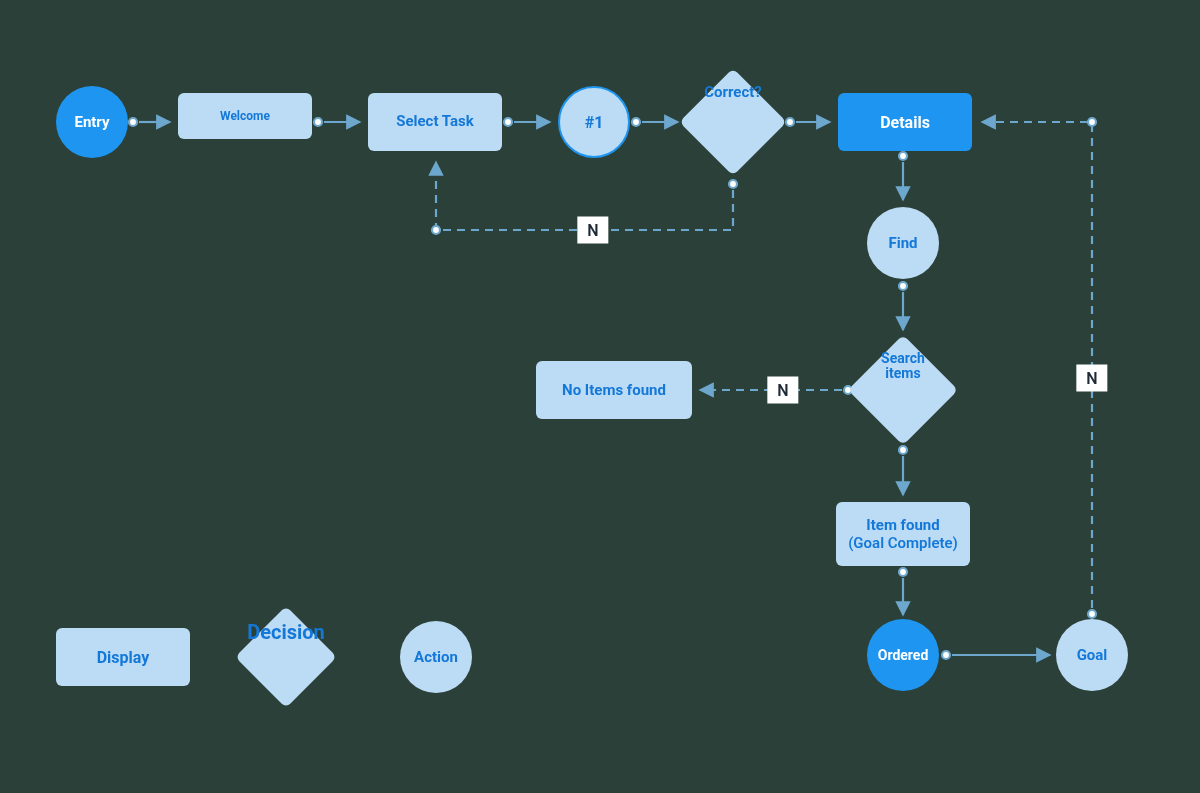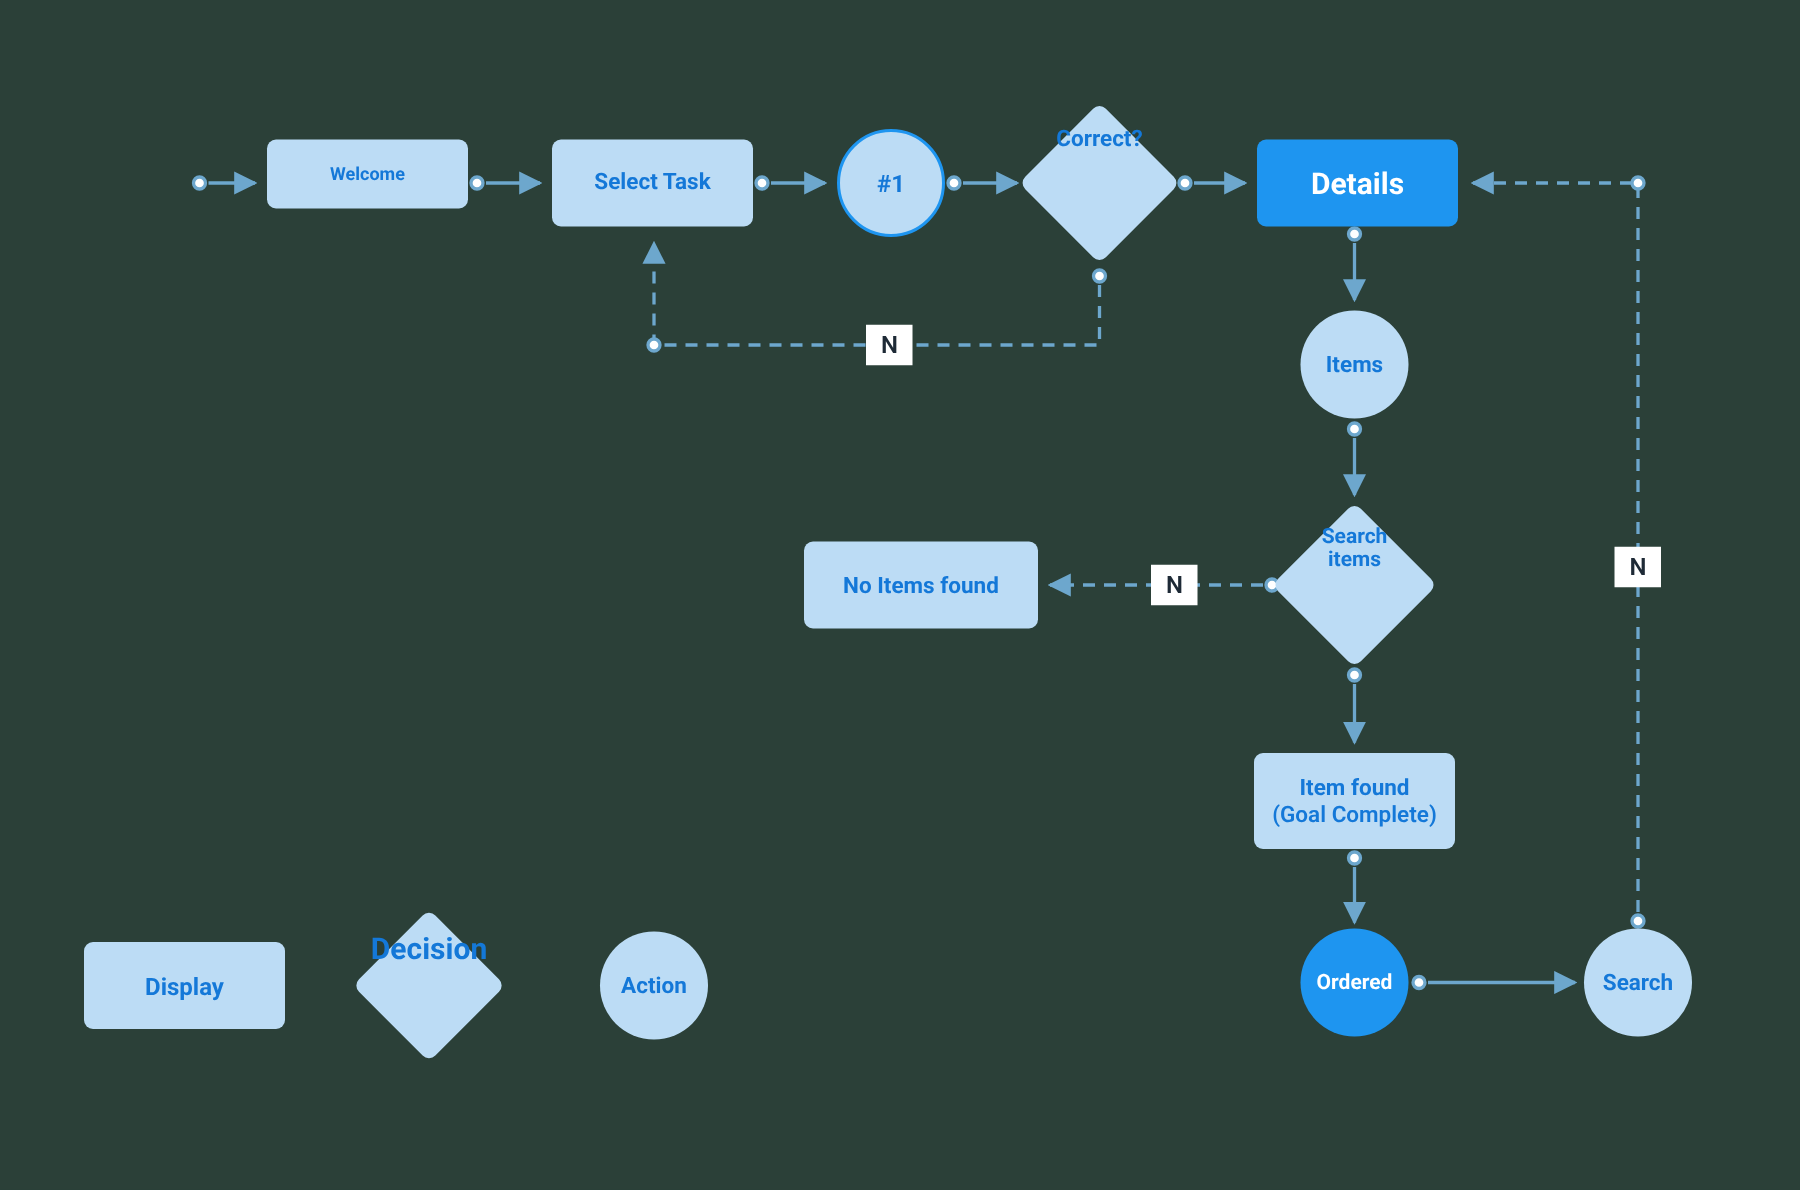--- a/index.html
+++ b/index.html
@@ -98,46 +98,49 @@
 
       <circle cx="946" cy="655" r="4" fill="#fff" stroke="#6da7cd"></circle>
       <line x1="952" y1="655" x2="1050" y2="655" marker-end="url(#arrow)"></line>
 
       <circle cx="1092" cy="614" r="4" fill="#fff" stroke="#6da7cd"></circle>
       <path d="M 1092 608 L 1092 122 L 982 122" stroke-dasharray="8 6" marker-end="url(#arrow)"></path>
       <circle cx="1092" cy="122" r="4" fill="#fff" stroke="#6da7cd"></circle>
     </g>
   </svg>
 
+  <div class="node circle filled" style="left:56px;top:86px;width:72px;height:72px;font-size:15px;">
+    <span>Entry</span>
+  </div>
 
   <div class="node rect" style="left:178px;top:93px;width:134px;height:46px;font-size:12px;">
     <span>Welcome</span>
   </div>
 
   <div class="node rect" style="left:368px;top:93px;width:134px;height:58px;font-size:15px;line-height:1.15;text-align:center;">
     <span>Select Task</span>
   </div>
 
   <div class="node circle outlined" style="left:558px;top:86px;width:72px;height:72px;font-size:16px;">
     <span>#1</span>
   </div>
 
   <div class="diamond-wrap" style="left:695px;top:84px;width:76px;height:76px;">
     <div class="diamond"></div>
     <div class="diamond-label">
       <span>Correct?</span>
     </div>
   </div>
 
-  <div class="node rect filled" style="left:838px;top:93px;width:134px;height:58px;font-size:20px;">
+  <div class="node rect filled" style="left:838px;top:93px;width:134px;height:58px;font-size:16px;">
     <span>Details</span>
   </div>
 
   <div class="node circle" style="left:867px;top:207px;width:72px;height:72px;font-size:15px;">
-    <span>Items</span>
+    <span>Find</span>
   </div>
 
   <div class="diamond-wrap" style="left:864px;top:351px;width:78px;height:78px;">
     <div class="diamond"></div>
     <div class="diamond-label" style="font-size:14px;">
       <span>Search items</span>
     </div>
   </div>
 
   <div class="node rect" style="left:536px;top:361px;width:156px;height:58px;font-size:15px;">
@@ -149,21 +152,21 @@
       <span>Item found</span>
       <span class="sub">(Goal Complete)</span>
     </span>
   </div>
 
   <div class="node circle filled" style="left:867px;top:619px;width:72px;height:72px;font-size:14px;">
     <span>Ordered</span>
   </div>
 
   <div class="node circle" style="left:1056px;top:619px;width:72px;height:72px;font-size:15px;">
-    <span>Search</span>
+    <span>Goal</span>
   </div>
 
   <div class="edge-label" style="left:593px;top:230px;">N</div>
   <div class="edge-label" style="left:783px;top:390px;">N</div>
   <div class="edge-label" style="left:1092px;top:378px;">N</div>
 
   <div class="node rect" style="left:56px;top:628px;width:134px;height:58px;font-size:16px;">
     <span>Display</span>
   </div>
 

